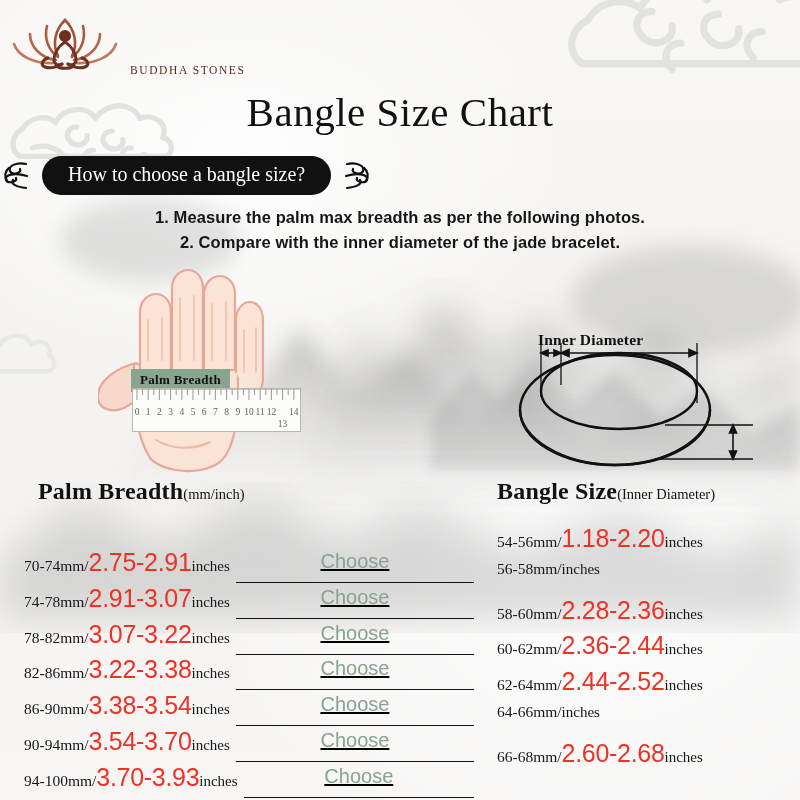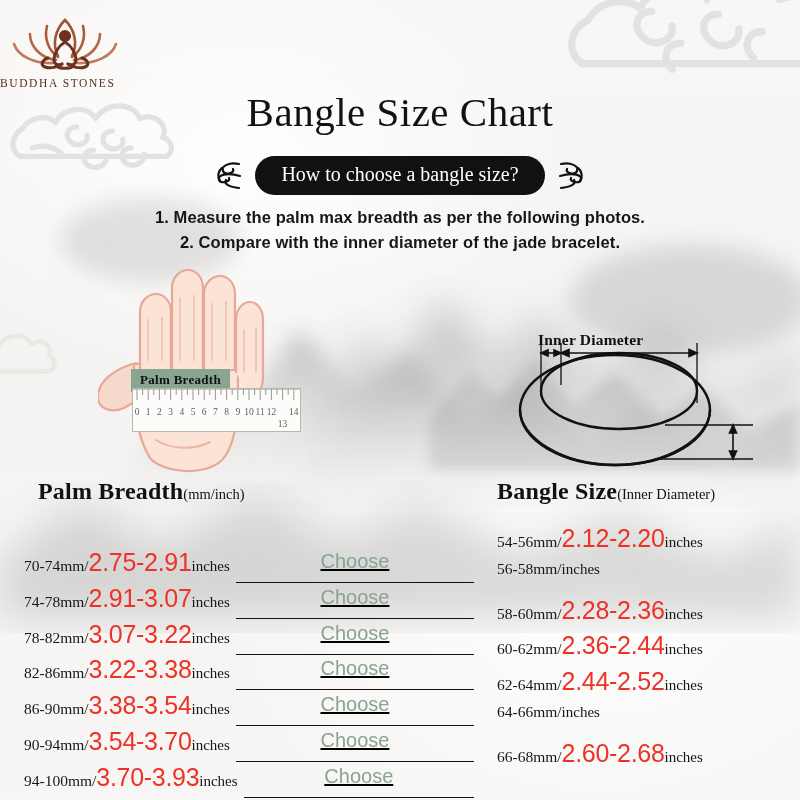--- a/index.html
+++ b/index.html
@@ -15,29 +15,29 @@
   .bg-paper{position:absolute;inset:0;
     background:
       radial-gradient(ellipse 60% 40% at 30% 20%, rgba(255,255,255,.9), rgba(0,0,0,0) 70%),
       radial-gradient(ellipse 70% 50% at 75% 75%, rgba(255,255,255,.85), rgba(0,0,0,0) 70%),
       linear-gradient(180deg,#f8f7f5 0%,#f4f3f1 45%,#f7f6f5 100%);
   }
   .bg-ink{position:absolute;inset:0;}
   .bg-clouds{position:absolute;inset:0;}
 
   
-  .logo-wrap{position:absolute;left:0;right:17px;top:14px;display:flex;flex-direction:column;align-items:flex-start;}
+  .logo-wrap{position:absolute;left:0;right:17px;top:14px;display:flex;flex-direction:row;align-items:flex-end;}
   .logo-mark{width:130px;height:62px;display:block;}
   .logo-text{font-family:"Liberation Serif",serif;font-size:11.5px;letter-spacing:1.6px;
     color:#5b2a20;margin-top:1px;font-weight:400;}
 
   .page-title{position:absolute;left:0;right:0;top:88px;text-align:center;
     font-family:"Liberation Serif",serif;font-size:41px;color:#111;letter-spacing:.5px;}
 
-  .subbar{position:absolute;left:0;right:0;top:156px;display:flex;align-items:center;justify-content:center;gap:12px;}
+  .subbar{position:absolute;left:0;right:0;top:156px;display:flex;align-items:center;gap:12px;}
   .pill{background:#111;color:#fff;border-radius:22px;padding:7px 26px 9px;
     font-family:"Liberation Serif",serif;font-size:20px;white-space:nowrap;}
   .orn{width:30px;height:34px;display:block;}
 
   .steps{position:absolute;left:0;right:0;top:205px;text-align:center;}
   .step{font-family:"Liberation Sans",sans-serif;font-size:16.5px;color:#161616;
     font-weight:700;line-height:25px;letter-spacing:.1px;}
 
   
   .hand-fig{position:absolute;left:98px;top:268px;width:240px;height:205px;}
@@ -378,21 +378,21 @@
         <span class="inch">3.70-3.93</span>
         <span class="unit">inches</span>
         <div class="choose-cell">
           <span class="choose-txt">Choose</span>
         </div>
       </div>
     </div>
   <div class="rows" id="rows-right">
       <div class="row">
         <span class="mm">54-56mm/</span>
-        <span class="inch">2.12-2.20</span>
+        <span class="inch">1.18-2.20</span>
         <span class="unit">inches</span>
       </div>
       <div class="row">
         <span class="mm">56-58mm/</span>
         <span class="unit">inches</span>
       </div>
       <div class="row">
         <span class="mm">58-60mm/</span>
         <span class="inch">2.28-2.36</span>
         <span class="unit">inches</span>

